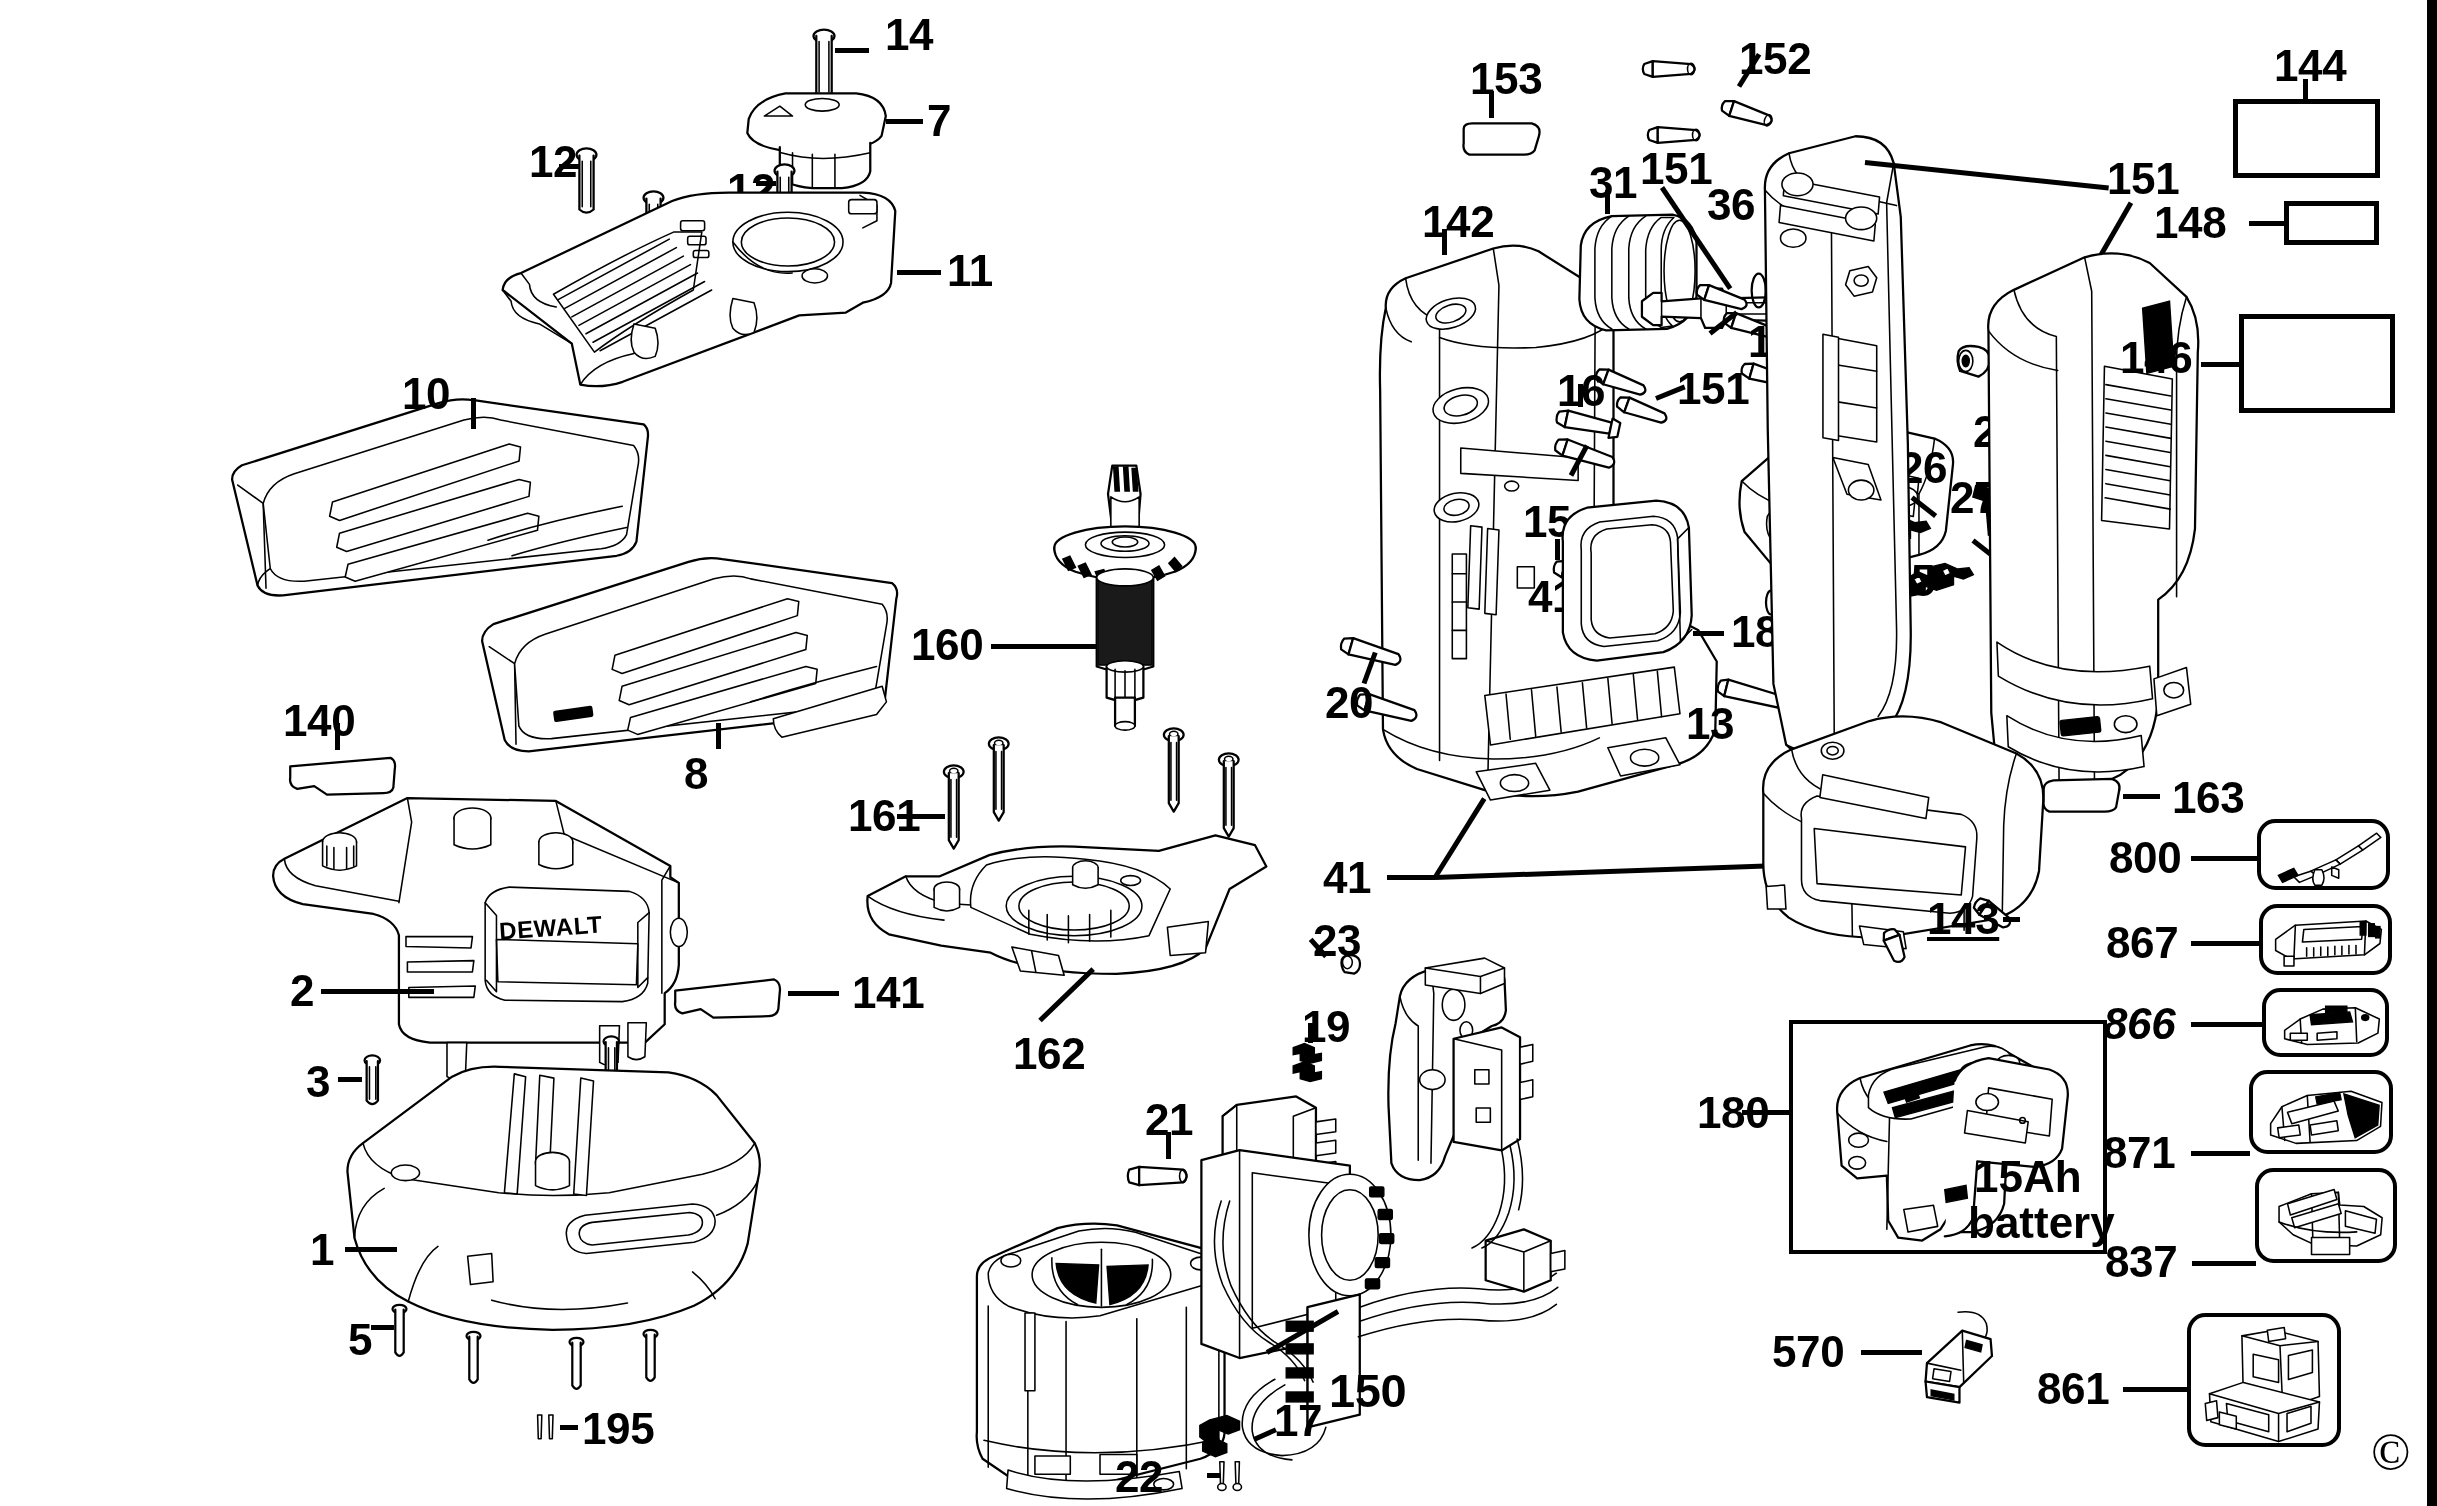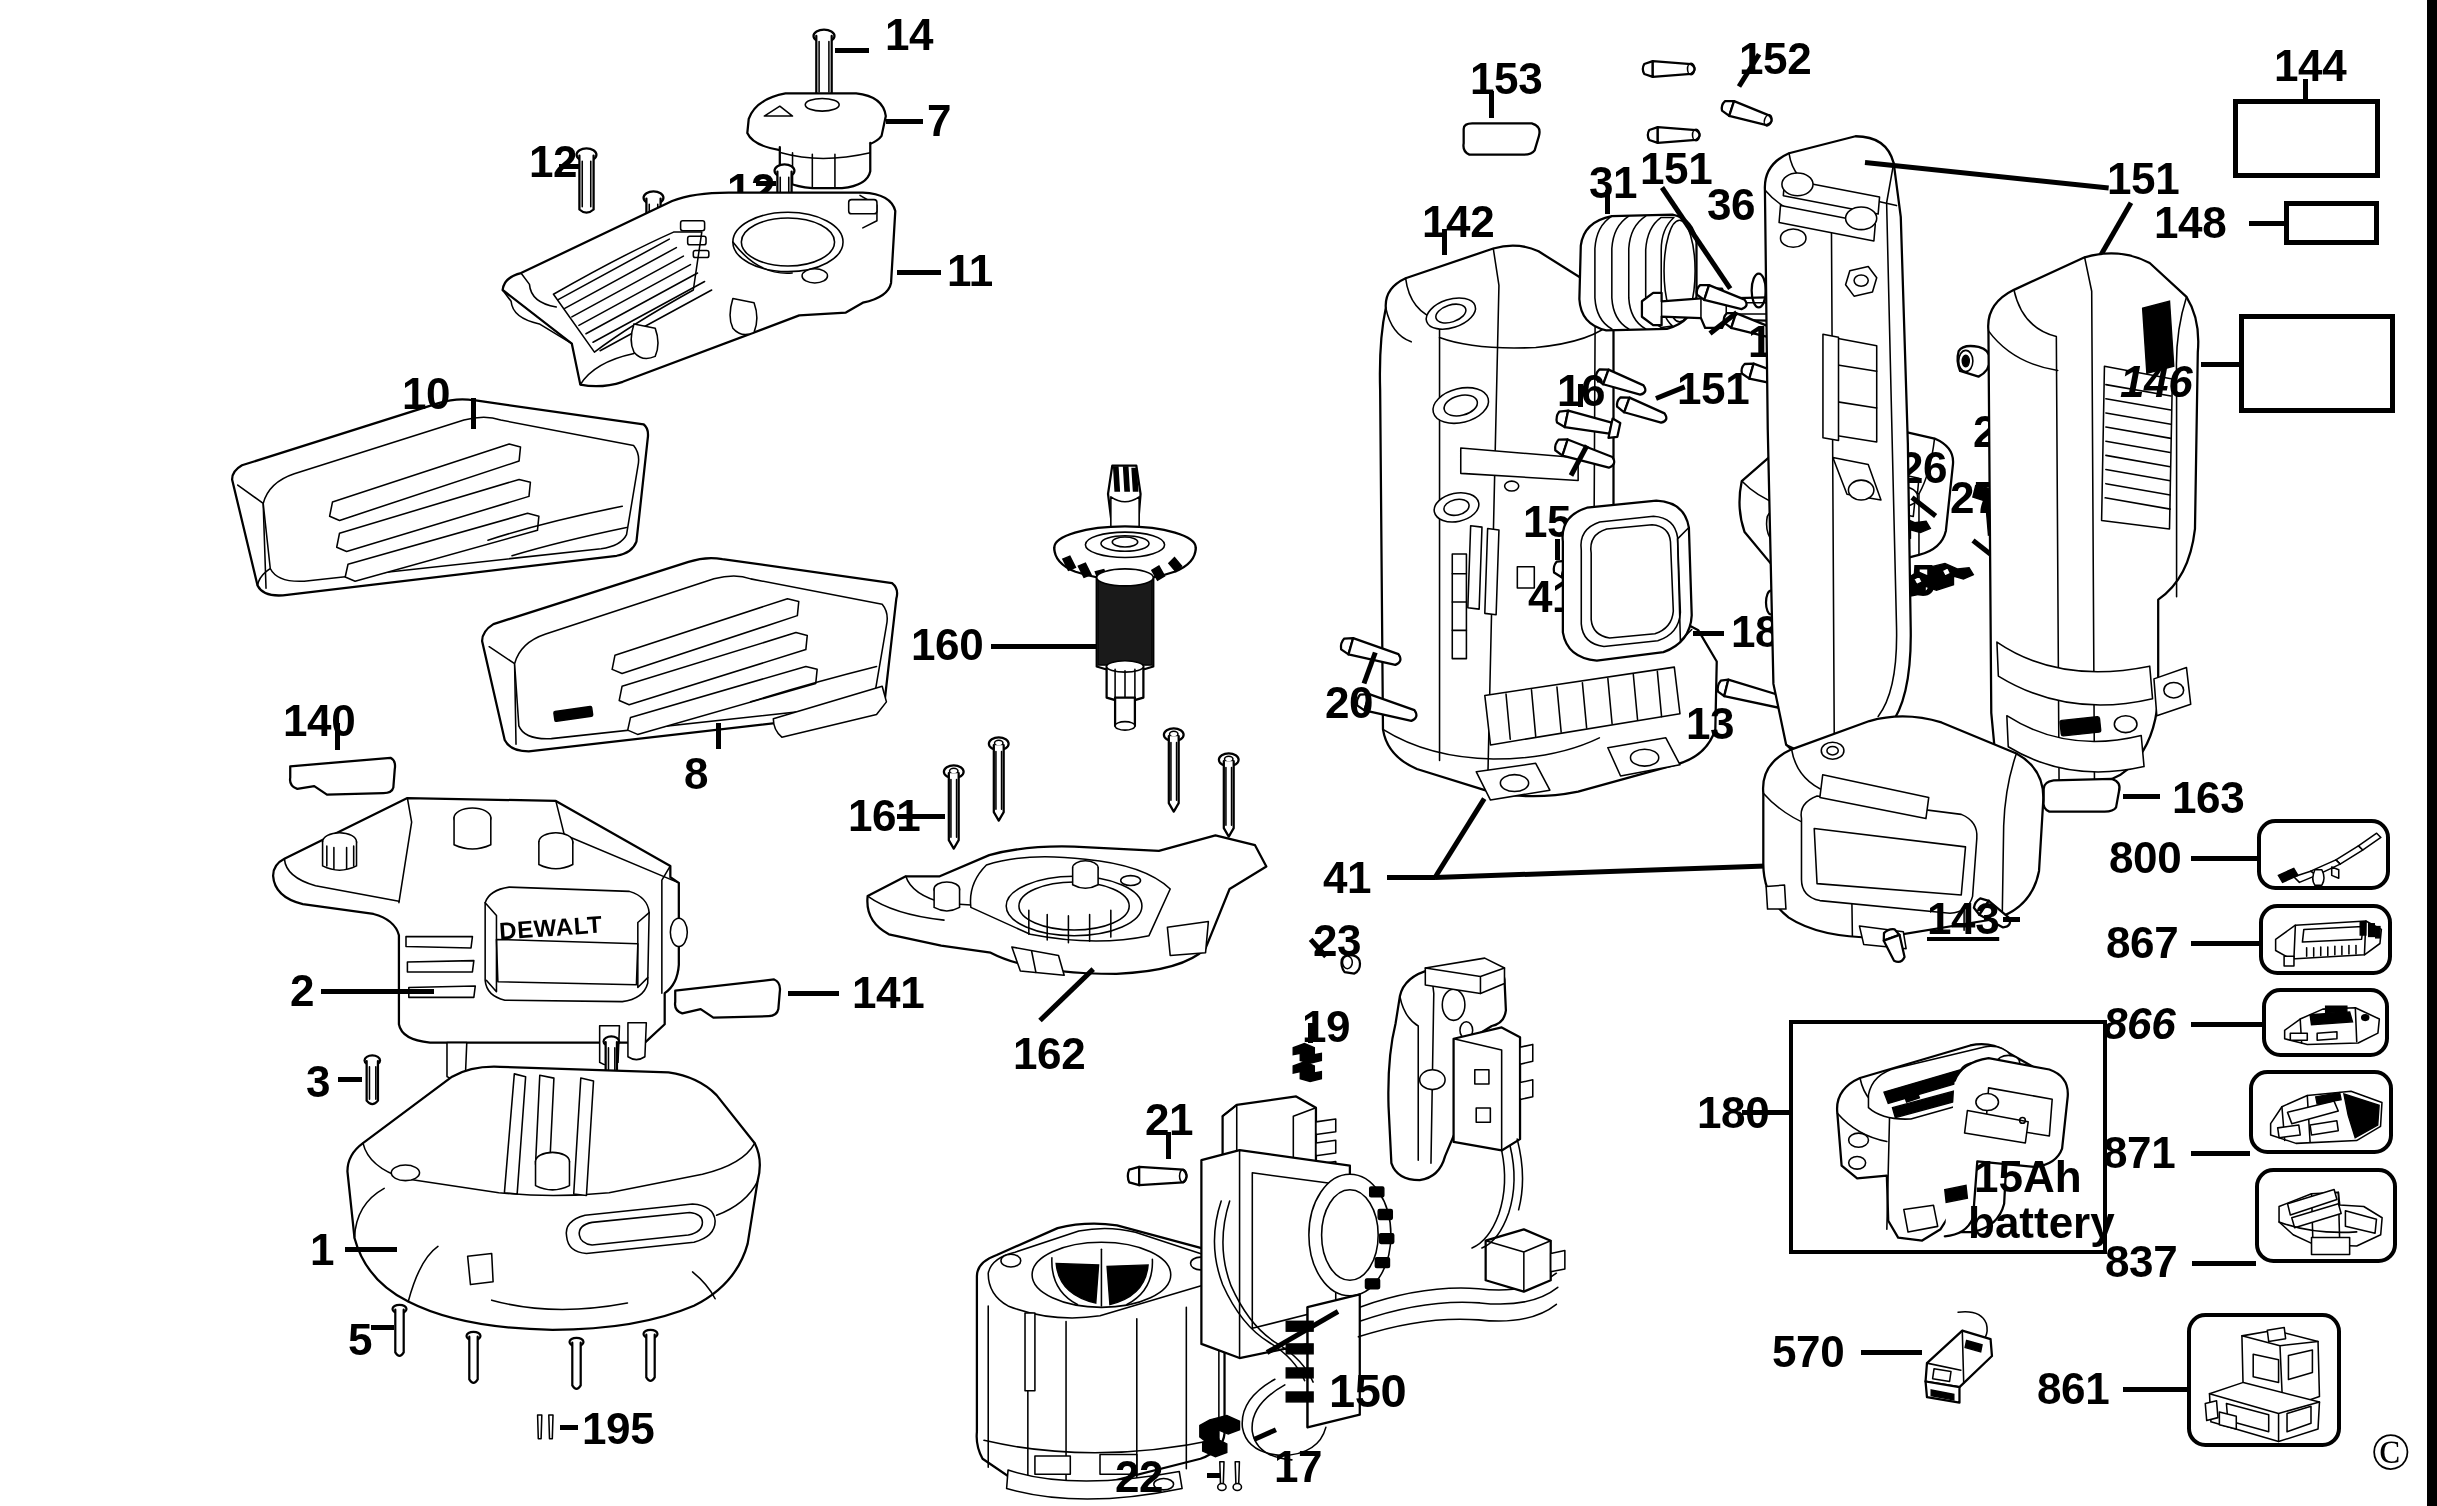--- a/index.html
+++ b/index.html
@@ -591,21 +591,21 @@
     </svg>
   </div>
 
   <div class="art" style="left:1197px;top:1414px;">
     <svg width="61" height="50" viewBox="0 0 86 70">
       <path class="blk" d="M18 8 L42 2 L60 10 L60 22 L44 28 L30 22 L30 34 L14 40 L4 32 L4 16 Z"></path>
       <path class="blk" d="M8 40 L26 34 L42 42 L42 54 L26 60 L8 52 Z"></path>
     </svg>
   </div>
   <div class="ld d" style="left:1254px;top:1437px;width:24px;transform:rotate(-24deg);"></div>
-  <div class="cal l" style="left:1274px;top:1445px;">17</div>
+  <div class="cal l" style="left:1274px;top:1399px;">17</div>
 
   <div class="art" style="left:1214px;top:1459px;">
     <svg width="34" height="35" viewBox="0 0 48 50">
       <path class="lnw2" d="M8 4 L14 4 L13 36 Q11 42 9 36 Z"></path>
       <ellipse class="lnw2" cx="11" cy="40" rx="6" ry="5"></ellipse>
       <path class="lnw2" d="M30 4 L36 4 L35 36 Q33 42 31 36 Z"></path>
       <ellipse class="lnw2" cx="33" cy="40" rx="6" ry="5"></ellipse>
     </svg>
   </div>
   <div class="ld h" style="left:1207px;top:1473px;width:12.7px;"></div>
@@ -1069,21 +1069,21 @@
   <div class="refbox" style="left:2233px;top:99px;width:147px;height:79px;"></div>
   <div class="ld v" style="left:2303px;top:79px;height:22.6px;"></div>
   <div class="cal l" style="left:2274px;top:44px;">144</div>
 
   <div class="refbox" style="left:2284px;top:201px;width:95px;height:44px;"></div>
   <div class="ld h" style="left:2249px;top:221px;width:38px;"></div>
   <div class="cal l" style="left:2154px;top:201px;">148</div>
 
   <div class="refbox" style="left:2239px;top:314px;width:156px;height:99px;"></div>
   <div class="ld h" style="left:2201px;top:362px;width:41px;"></div>
-  <div class="cal l" style="left:2120px;top:360px;font-style:italic;">146</div>
+  <div class="cal l" style="left:2120px;top:336px;">146</div>
 
   <div class="infobox" style="left:1789px;top:1020px;width:318px;height:234px;">
     <div class="art" style="left:22.6px;top:12.7px;">
       <svg width="283" height="212" viewBox="0 0 400 300">
         <path class="lnw" d="M30 108 Q26 74 62 58 L218 12 Q246 6 268 20 L310 44 L318 62 L300 74
                               L296 110 L272 124 L266 236 Q258 268 222 276 L196 276 L190 250
                               L176 272 L150 288 L116 284 L102 260 L100 196 L58 200 L36 182 Z"></path>
         <path class="ln2" d="M62 58 Q70 96 104 106 L100 272"></path>
         <path class="ln2" d="M30 108 Q58 140 100 148"></path>
         <path class="lnw2" d="M74 82 Q80 52 114 44 L238 14 Q262 10 276 26 L292 52 Q288 72 262 80 L134 116

